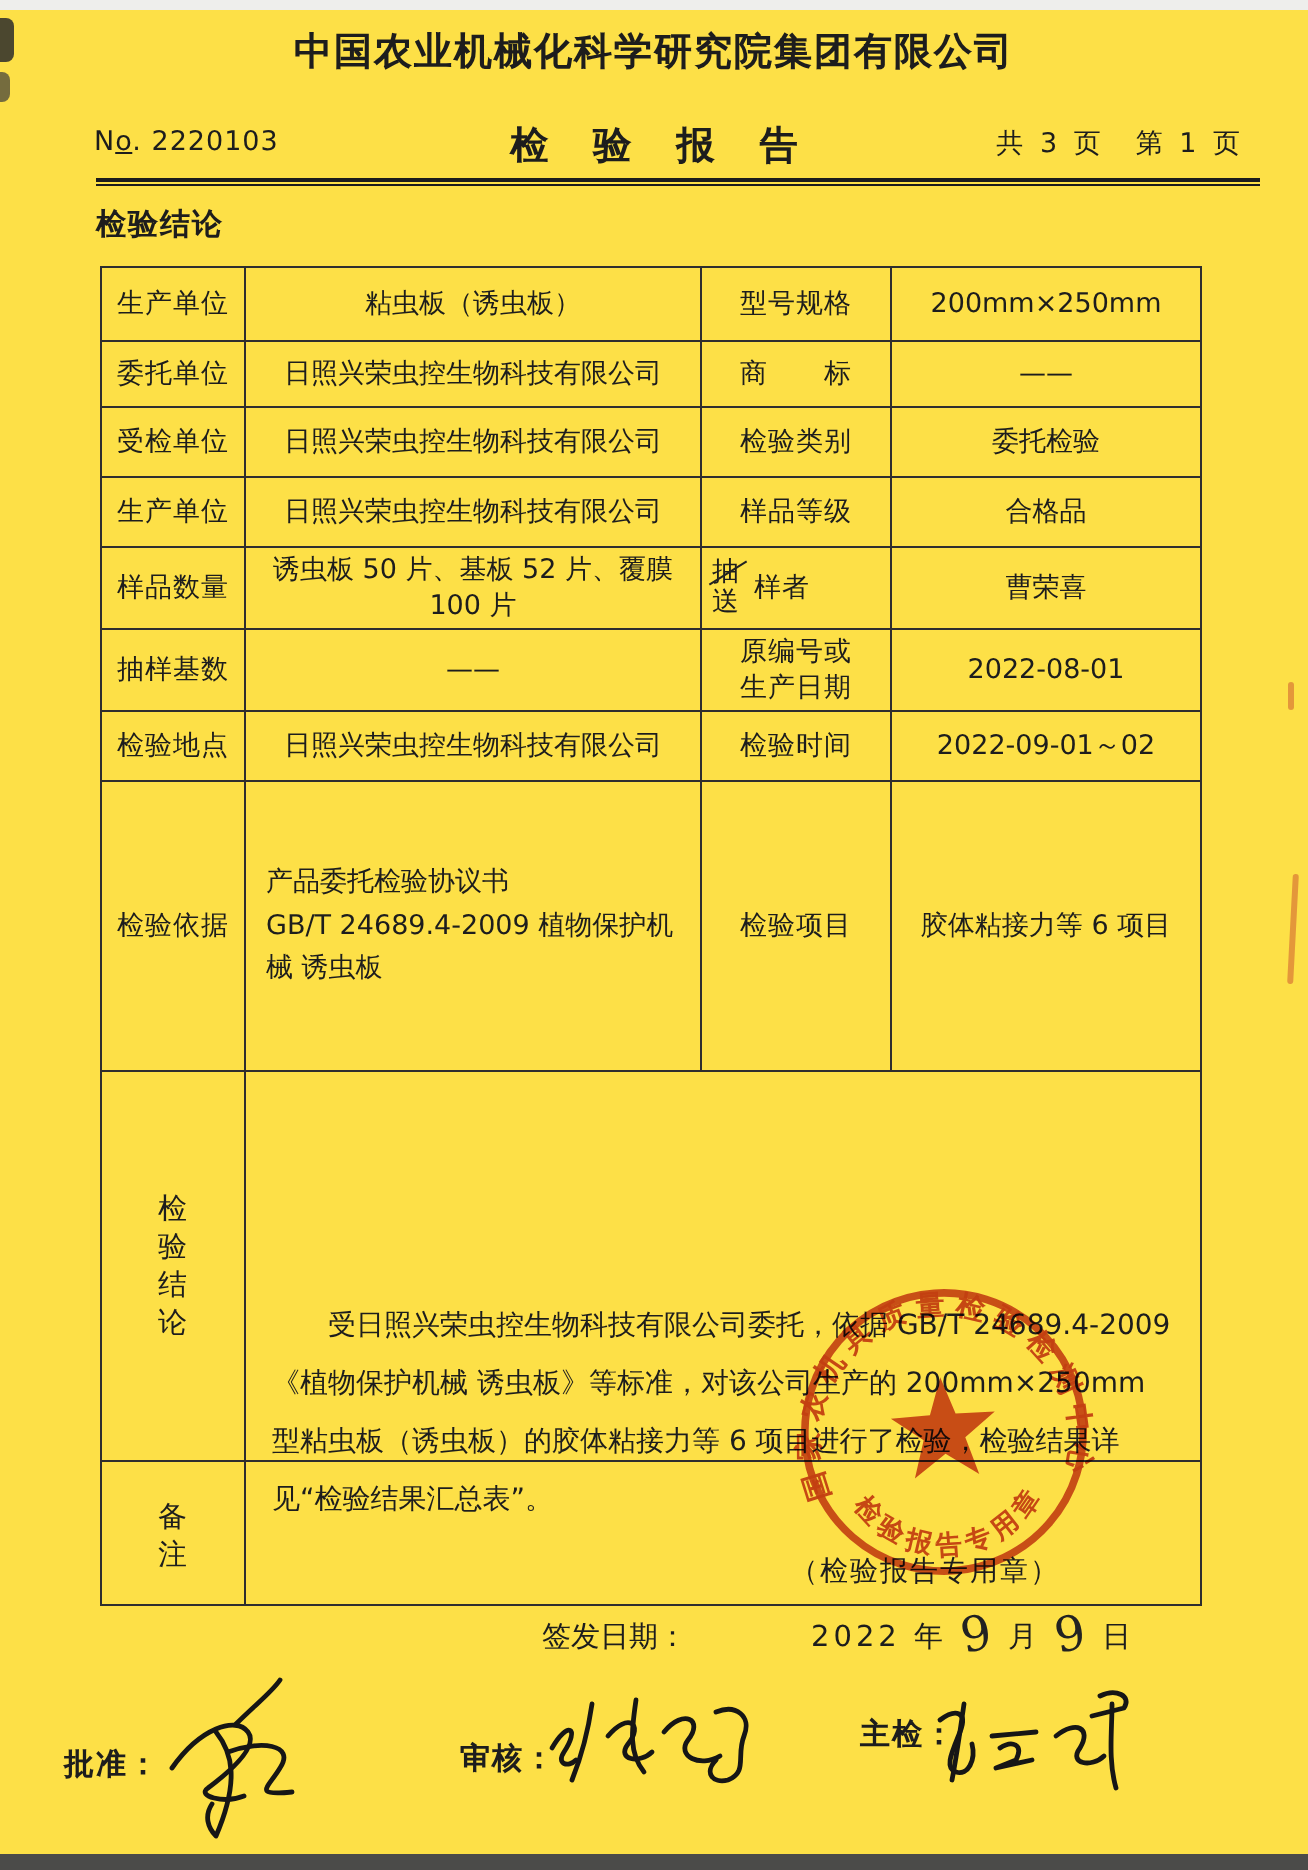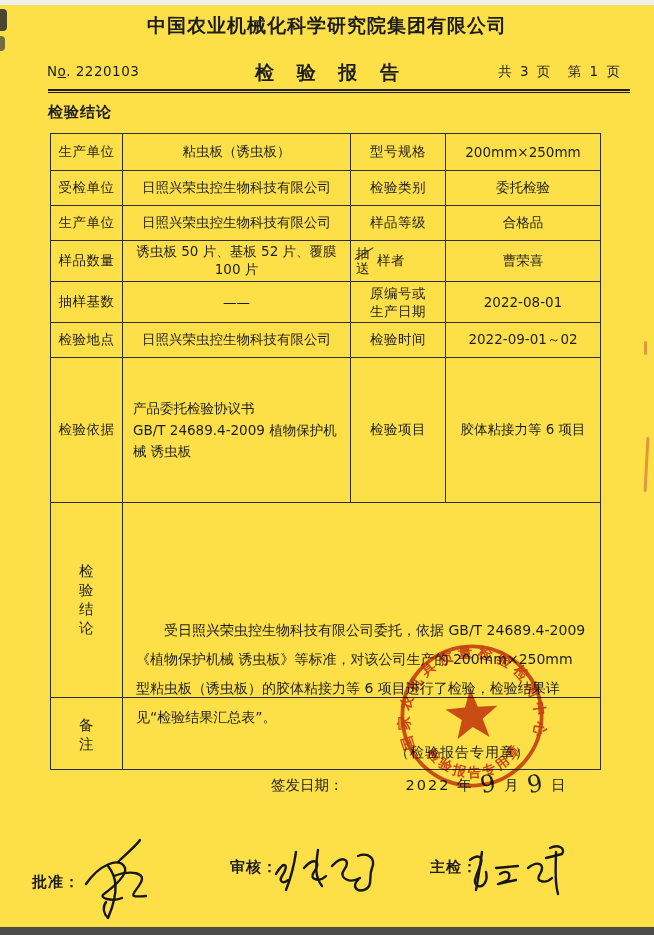--- a/index.html
+++ b/index.html
@@ -66,21 +66,21 @@
   .issue-line { position:absolute; top:168px; left:148px; font-size:14.5px; }
   .issue-line .date-part { margin-left:62px; letter-spacing:2px; }
   .hand-digit { display:inline-block; font-size:24px; font-weight:400; color:#222;
                 transform:rotate(-10deg) translateY(2px); font-family:"DejaVu Serif",serif; }
   
   .stamp { position:absolute; left:394px; top:638px; width:156px; height:156px;
            mix-blend-mode:multiply; opacity:.92; transform:rotate(-4deg); }
   
   .sig-label { position:absolute; font-size:15px; font-weight:bold; letter-spacing:1px; top:858px; }
   .sig-label.approve { left:32px;margin-top:15px; }
-  .sig-label.review  { left:230px; }
+  .sig-label.review  { left:230px;margin-top:12px; }
   .sig-label.inspect { left:430px;font-family:Liberation Serif, serif; }
   .sig-svg { position:absolute; }
   .sig-svg.approve { left:78px;  top:832px; }
   .sig-svg.review  { left:270px; top:842px; }
   .sig-svg.inspect { left:462px; top:840px; }
   .sig-svg path { fill:none; stroke:#161616; stroke-width:2.4; stroke-linecap:round; stroke-linejoin:round; }
 </style>
 </head>
 <body>
 
@@ -113,20 +113,26 @@
         <col style="width:95px">
         <col style="width:155px">
       </colgroup>
     <tbody>
         <tr style="height:37px">
       <td class="lbl">生产单位</td>
       <td class="val">粘虫板（诱虫板）</td>
       <td class="lbl">型号规格</td>
       <td class="val">200mm×250mm</td>
     </tr>
+    <tr style="height:33px">
+      <td class="lbl">委托单位</td>
+      <td class="val">日照兴荣虫控生物科技有限公司</td>
+      <td class="lbl">商　　标</td>
+      <td class="val">——</td>
+    </tr>
     <tr style="height:35px">
       <td class="lbl">受检单位</td>
       <td class="val">日照兴荣虫控生物科技有限公司</td>
       <td class="lbl">检验类别</td>
       <td class="val">委托检验</td>
     </tr>
     <tr style="height:35px">
       <td class="lbl">生产单位</td>
       <td class="val">日照兴荣虫控生物科技有限公司</td>
       <td class="lbl">样品等级</td>

